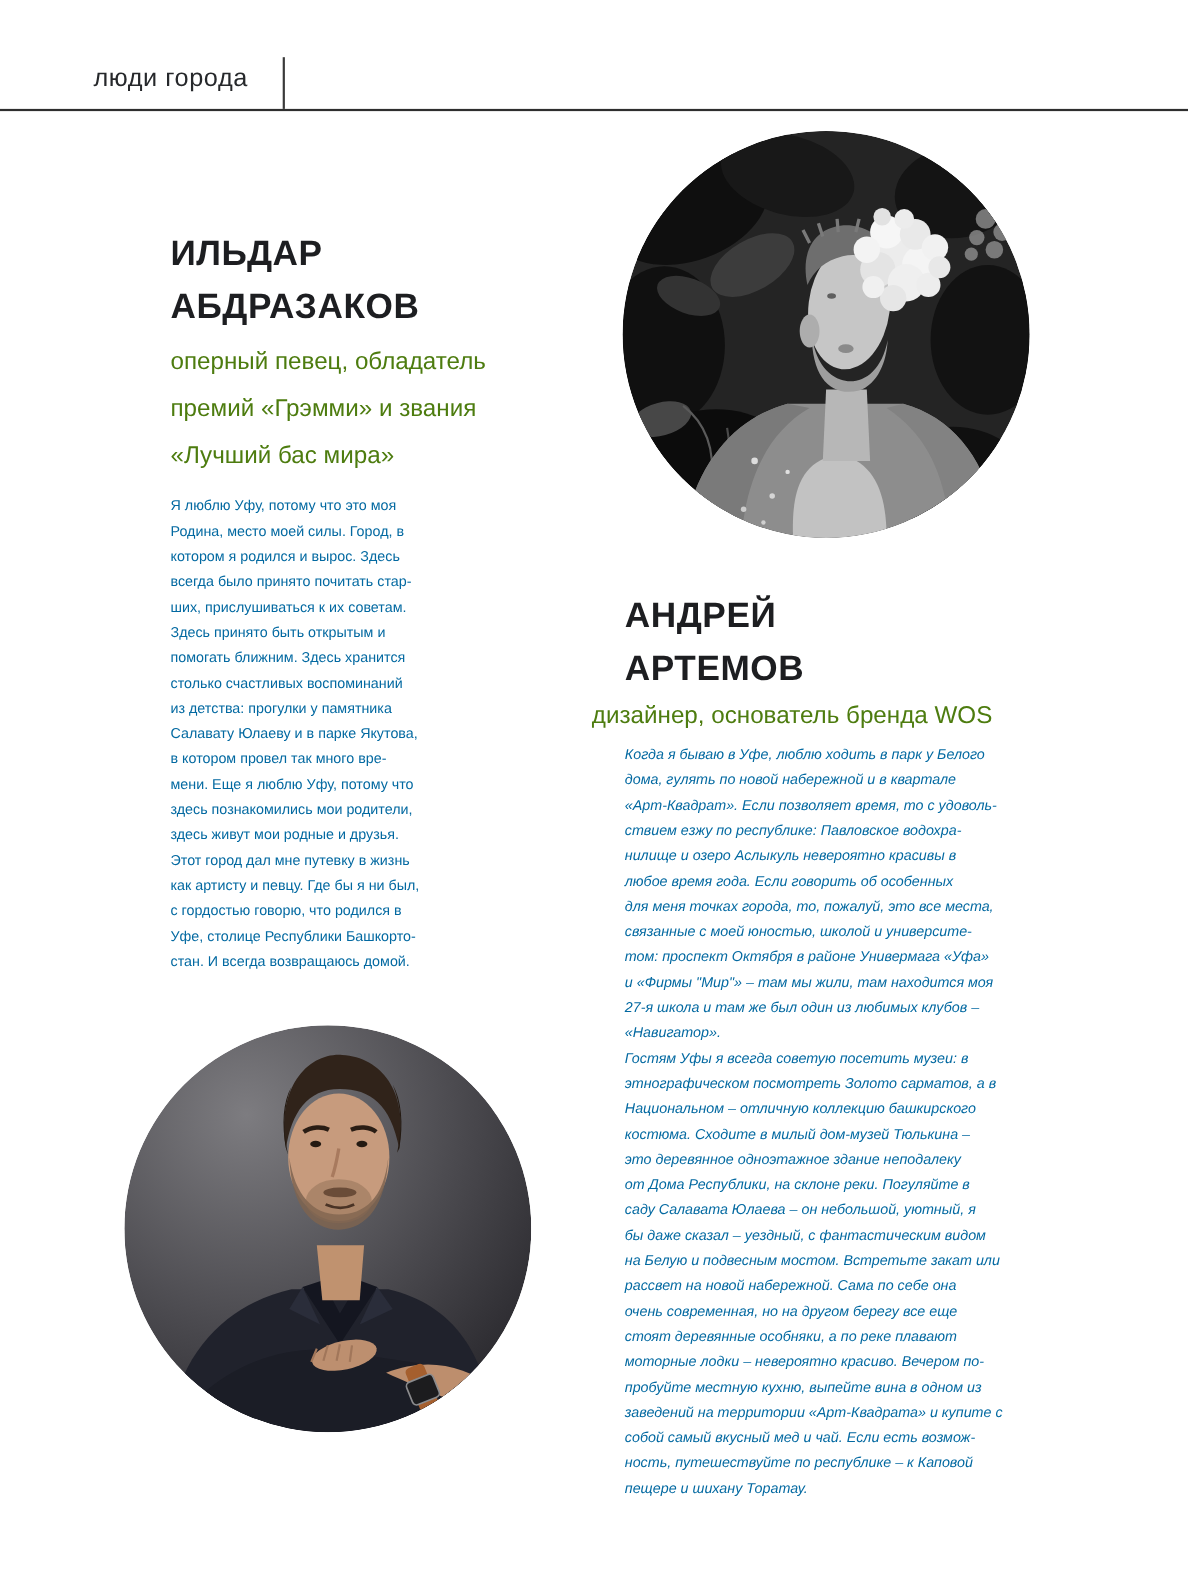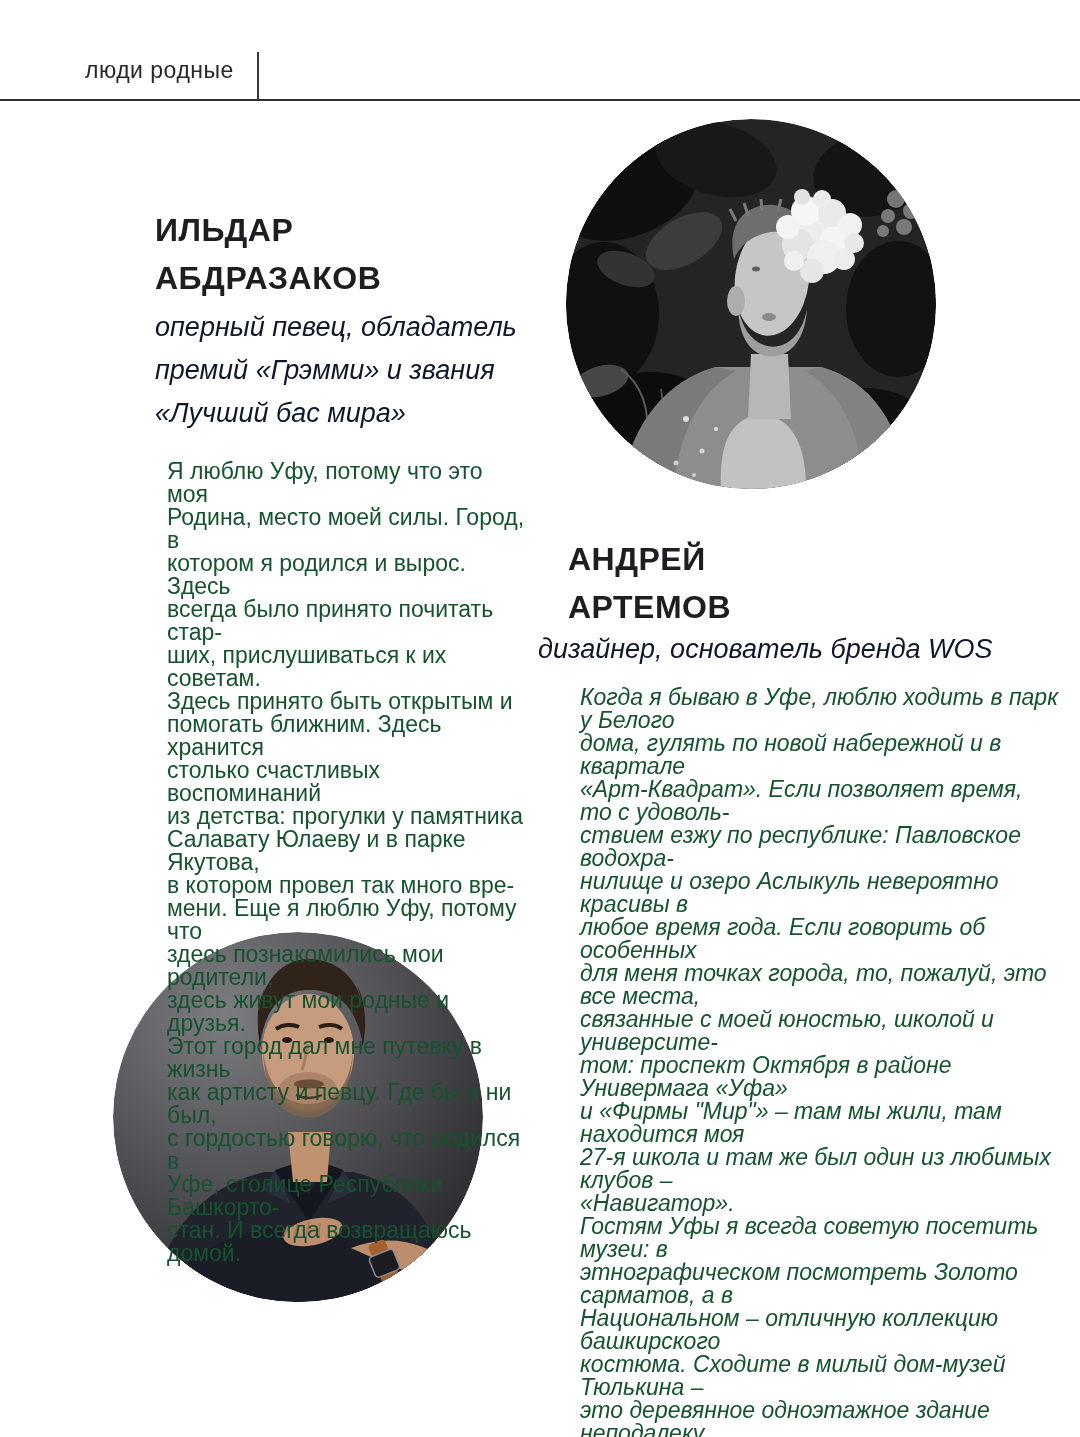--- a/index.html
+++ b/index.html
@@ -27,50 +27,49 @@
   }
   
   .name{
     margin:0;
     font-size:32px;line-height:48px;font-weight:bold;
     letter-spacing:.5px;color:#1d1e21;
     white-space:pre-line;
   }
   .role{
     margin:0;
-    font-size:27px;line-height:43px;
-    color:#0f172a;
+    font-size:22px;line-height:43px;
+    color:#4d7c0f;
     white-space:pre-line;
-    font-style:italic;
   }
   .quote{
-    margin:12px;
-    font-size:23px;line-height:23px;
-    color:#14532d;
+    margin:0;
+    font-size:13px;line-height:23px;
+    color:#0369a1;
     white-space:pre-line;
   }
   .name-left{left:155px;top:206px;width:380px;}
   .role-left{left:155px;top:306px;width:380px;}
   .quote-left{left:155px;top:448px;width:360px;}
   .name-right{left:568px;top:519px;width:420px;margin-top:16px;}
   .role-right{left:538px;top:628px;width:460px;}
   .quote-right{left:568px;top:674px;width:480px;font-style:italic;}
   
   .photo{
     width:370px;height:370px;border-radius:50%;
     overflow:hidden;
   }
   .photo-top{left:566px;top:119px;}
   .photo-bottom{left:113px;top:932px;}
   .photo svg{display:block;width:370px;height:370px;}
 </style>
 </head>
 <body>
 
-<span class="abs kicker">люди родные</span>
+<span class="abs kicker">люди города</span>
 <span class="abs kicker-bar"></span>
 <div class="abs rule"></div>
 
 <div class="abs photo photo-top">
   <svg viewBox="0 0 370 370" xmlns="http://www.w3.org/2000/svg">
     <defs>
       <clipPath id="clipTop">
           <circle cx="185" cy="185" r="185"></circle>
         </clipPath>
     </defs>

